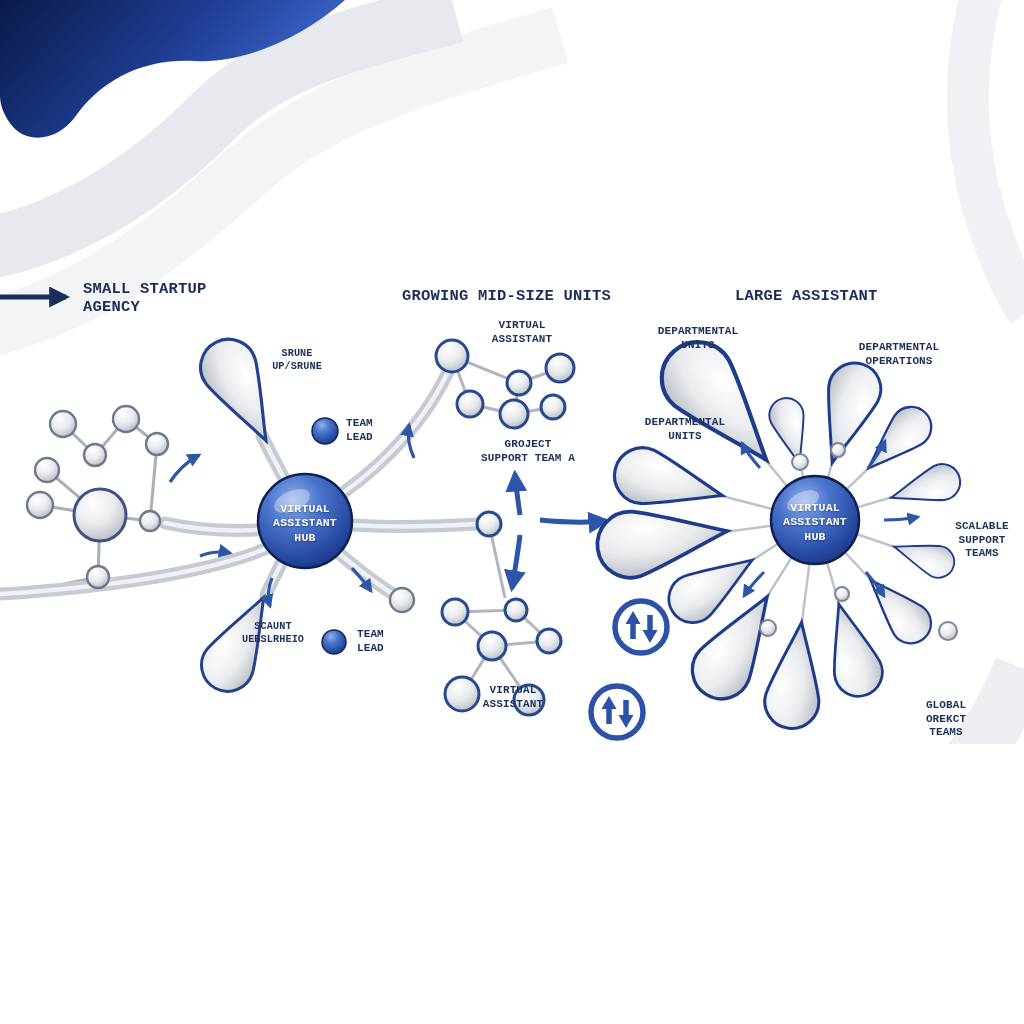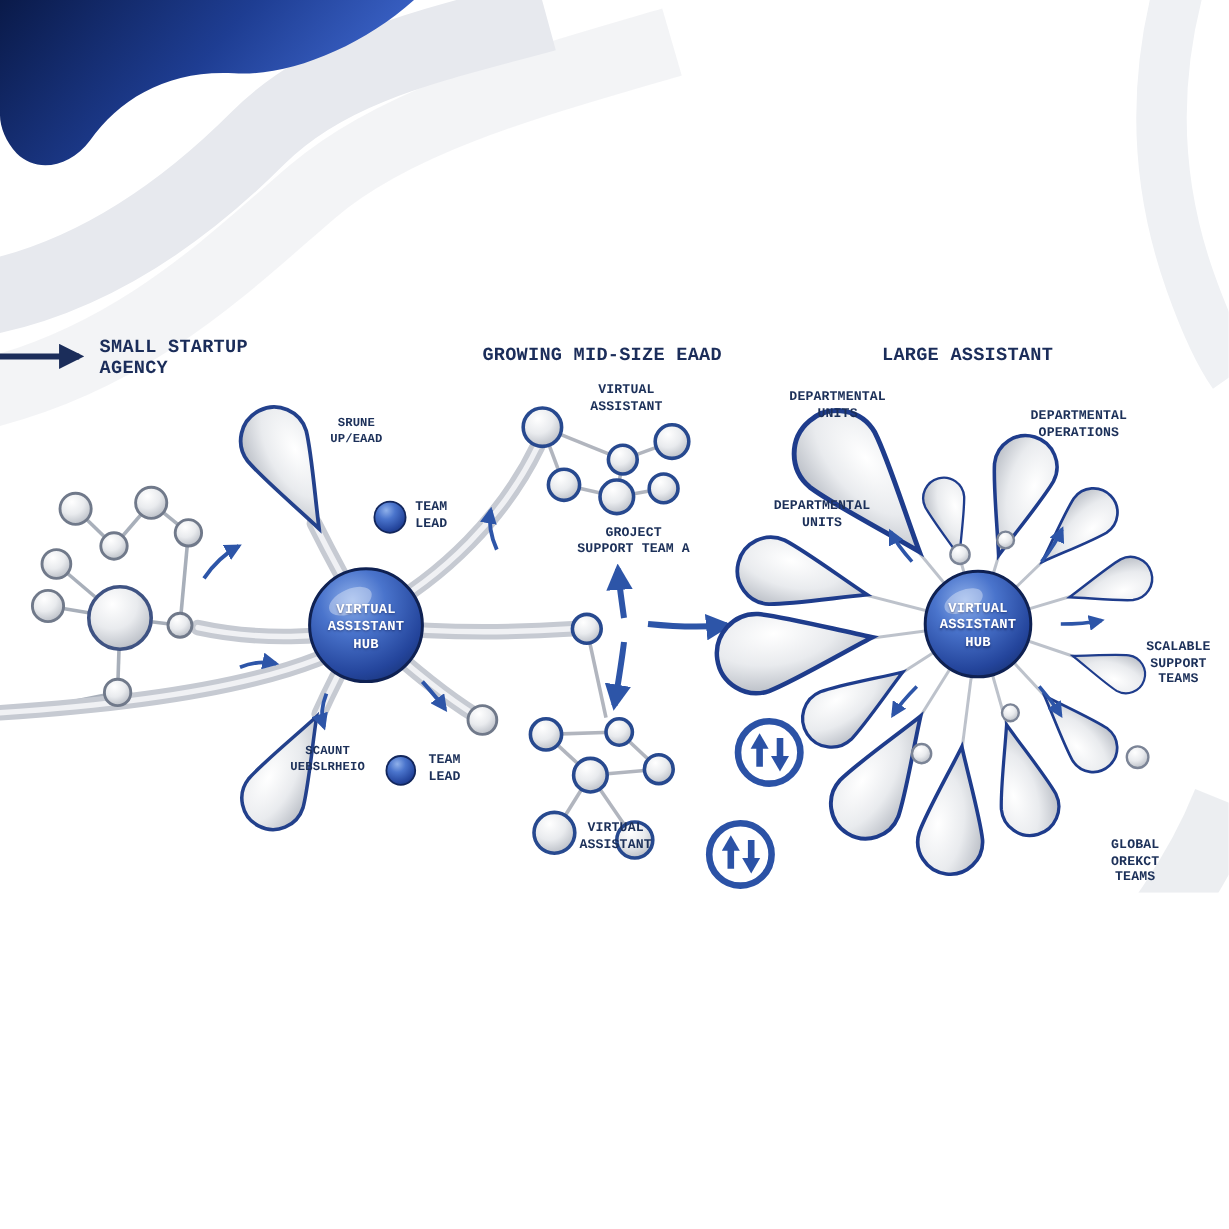--- a/index.html
+++ b/index.html
@@ -227,25 +227,25 @@
       <path d="M868,468 C 875,459 881,450 885,441" marker-end="url(#mhB)"></path>
       <path d="M764,572 C 756,580 749,588 744,596" marker-end="url(#mhB)"></path>
       <path d="M866,572 C 873,580 879,588 884,596" marker-end="url(#mhB)"></path>
       <path d="M884,520 C 896,520 908,519 918,517" marker-end="url(#mhB)"></path>
     </g>
   </g>
 </svg>
 
 <div class="lbl hdr" style="left:83px;top:280px;width:150px;">SMALL STARTUP
 AGENCY</div>
-<div class="lbl hdr" style="left:402px;top:287px;white-space:nowrap;">GROWING MID-SIZE EAAD</div>
+<div class="lbl hdr" style="left:402px;top:287px;white-space:nowrap;">GROWING MID-SIZE UNITS</div>
 <div class="lbl hdr" style="left:735px;top:287px;white-space:nowrap;">LARGE ASSISTANT</div>
 
 <div class="lbl c s10" style="left:297px;top:361px;">SRUNE
-UP/EAAD</div>
+UP/SRUNE</div>
 <div class="lbl s11" style="left:346px;top:417px;">TEAM
 LEAD</div>
 <div class="lbl hubTxt" style="left:305px;top:523px;">VIRTUAL
 ASSISTANT
 HUB</div>
 <div class="lbl c s10" style="left:273px;top:634px;">SCAUNT
 UEBSLRHEIO</div>
 <div class="lbl s11" style="left:357px;top:628px;">TEAM
 LEAD</div>
 
@@ -258,19 +258,19 @@
 
 <div class="lbl c s11" style="left:698px;top:339px;">DEPARTMENTAL
 UNITS</div>
 <div class="lbl c s11" style="left:899px;top:355px;">DEPARTMENTAL
 OPERATIONS</div>
 <div class="lbl c s11" style="left:685px;top:430px;">DEPARTMENTAL
 UNITS</div>
 <div class="lbl hubTxt" style="left:815px;top:522px;">VIRTUAL
 ASSISTANT
 HUB</div>
-<div class="lbl c s11" style="left:982px;top:554px;text-align:center;">SCALABLE
+<div class="lbl c s11" style="left:982px;top:540px;text-align:center;">SCALABLE
 SUPPORT
 TEAMS</div>
 <div class="lbl c s11" style="left:946px;top:719px;">GLOBAL
 OREKCT TEAMS</div>
 
 </div>
 
 </body></html>

